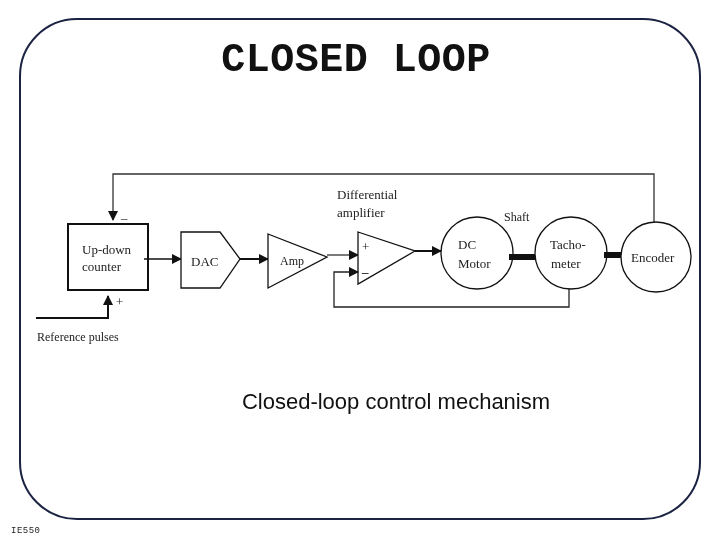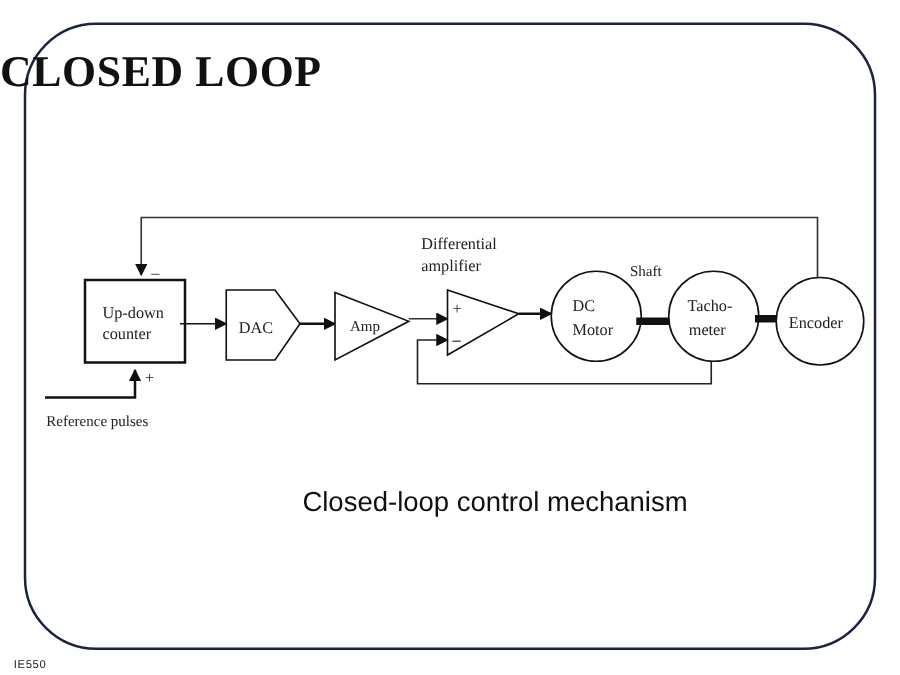--- a/index.html
+++ b/index.html
@@ -1,20 +1,20 @@
 <!DOCTYPE html>
 <html><head>
 <meta charset="utf-8">
 <style>
   html, body { margin:0; padding:0; background:#ffffff; }
   body { width:720px; height:540px; position:relative; overflow:hidden; font-family:"Liberation Sans", sans-serif; }
   .frame { position:absolute; left:19px; top:18px; width:682px; height:502px; border:2px solid #1b2342; border-radius:58px; box-sizing:border-box; }
-  .title { position:absolute; left:0; width:712px; top:38px; font-family:Liberation Serif, serif; font-weight:bold; font-size:35px; color:#111; letter-spacing:0.5px; }
+  .title { position:absolute; left:0; width:712px; top:38px; text-align:center; font-family:Liberation Mono, monospace; font-weight:bold; font-size:40px; color:#111; letter-spacing:0.5px; }
   .caption { position:absolute; left:0; width:792px; top:389px; text-align:center; font-family:"Liberation Sans", sans-serif; font-size:22px; color:#111; }
-  .footer { position:absolute; left:11px; top:526px; font-family:Liberation Sans, sans-serif; font-size:9px; color:#222; letter-spacing:0.5px; }
+  .footer { position:absolute; left:11px; top:526px; font-family:Liberation Mono, monospace; font-size:9px; color:#222; letter-spacing:0.5px; }
   svg.diagram { position:absolute; left:0; top:0; }
   .lbl { font-family:"Liberation Serif", serif; font-size:13px; fill:#222; }
   .lbl-sm { font-family:"Liberation Serif", serif; font-size:12px; fill:#222; }
 </style>
 </head>
 <body>
 
 <div class="frame"></div>
 
 <div class="title">CLOSED LOOP</div>

